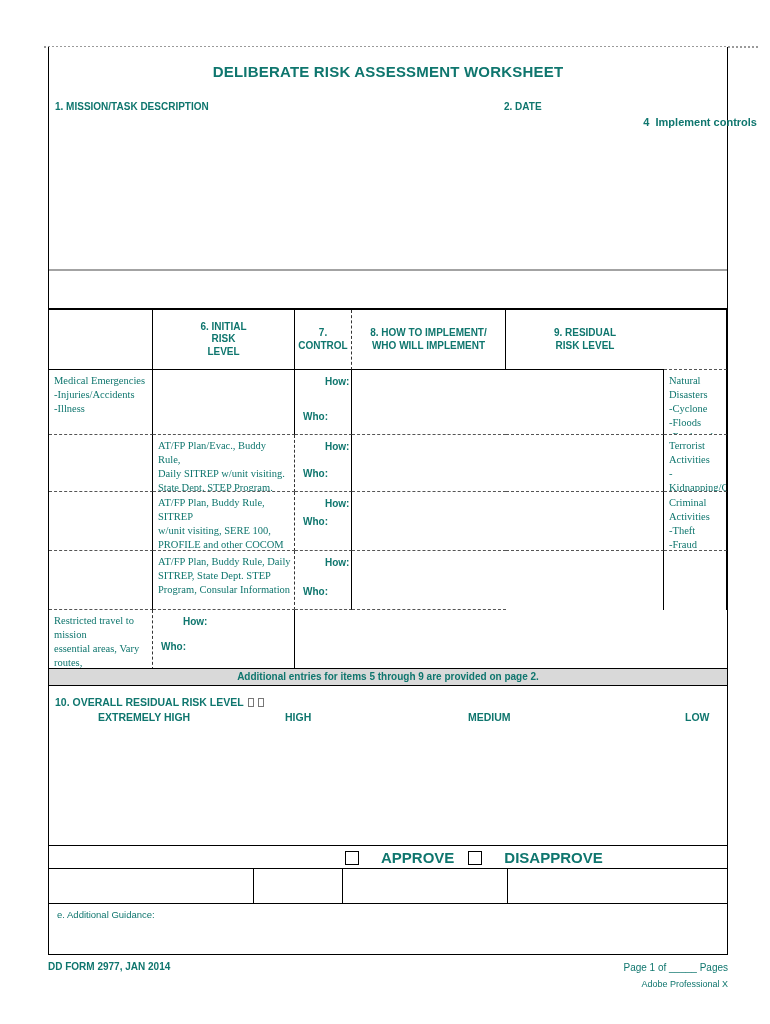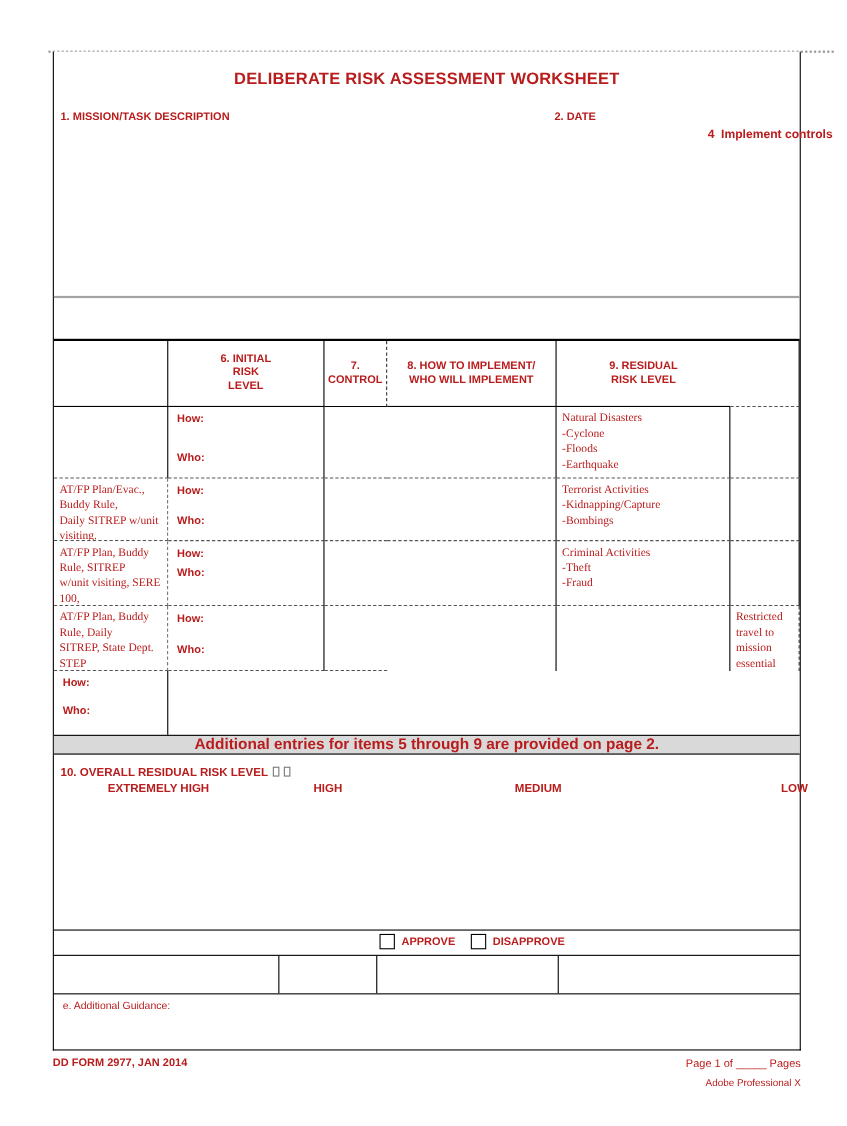--- a/index.html
+++ b/index.html
@@ -1,19 +1,19 @@
 <!DOCTYPE html>
 <html><head>
 <meta charset="utf-8">
 <style>
   * { margin:0; padding:0; box-sizing:border-box; }
   body { background:#ffffff; }
   .page {
     position:relative; width:770px; height:1024px; background:#ffffff;
-    font-family:"Liberation Sans", sans-serif; color:#b91c1c; overflow:hidden;
+    font-family:"Liberation Sans", sans-serif; color:#0f766e; overflow:hidden;
   }
   .form {
     position:absolute; left:48px; top:47px; width:680px; height:908px;
     border-left:1px solid #000; border-right:1px solid #000; border-bottom:1px solid #000;
     background:#fff;
   }
   .top-dotted { position:absolute; left:44px; top:46px; width:714px; border-top:2px dotted #9a9a9a; }
   .title {
     position:absolute; top:16px; left:0; width:100%; text-align:center;
     font-size:15px; font-weight:bold; letter-spacing:.2px;
@@ -38,38 +38,38 @@
   .cell.last { border-right:none; }
   .cell.dash-r { border-right:1px dashed #333; }
   .hdr-cell { border-bottom:1.5px solid #000; display:flex; align-items:center; justify-content:center; text-align:center; }
   .hdr { font-size:10px; font-weight:bold; white-space:pre-line; line-height:1.25; }
   .data-cell { border-bottom:1px dashed #555; }
   .data-cell.bottom { border-bottom:none; }
   .serif-cell {
     font-family:"Liberation Serif", serif; font-size:10.5px; line-height:1.33;
     white-space:pre-line; padding:4px 3px 0 5px;
   }
-  .howwho { font-size:10px; font-weight:bold; padding:6px 0 0 8px; }
+  .howwho { font-size:10px; font-weight:bold; padding:6px 0 0 8px;margin-left:22px; }
   .who { position:absolute; left:8px; bottom:12px; font-size:10px; font-weight:bold; }
 
   .banner {
     position:absolute; left:0; top:621px; width:100%; height:18px;
     background:#d9d9d9; border-top:1.5px solid #000; border-bottom:1.5px solid #000;
-    text-align:center; font-size:14px; font-weight:bold; line-height:15px;
+    text-align:center; font-size:10px; font-weight:bold; line-height:15px;
   }
   .overall-lbl { position:absolute; left:6px; top:649px; font-size:10.5px; font-weight:bold; }
   .glyph-box { display:inline-block; width:6px; height:9px; border:1px solid #777; margin-left:4px; vertical-align:-1px; }
   .risk-opt { position:absolute; top:664px; font-size:10.5px; font-weight:bold; }
-  .opt-eh { left:49px; } .opt-h { left:236px; } .opt-m { left:419px; } .opt-l { left:631px;padding-left:30px; }
+  .opt-eh { left:49px; } .opt-h { left:236px; } .opt-m { left:419px; } .opt-l { left:606px;padding-left:30px; }
   .overall-field { left:2px; top:682px; width:674px; height:112px; }
 
   .approve-row { position:absolute; left:0; top:798px; width:100%; height:23px; border-top:1px solid #000; }
   .approve-group { position:absolute; left:296px; top:3px; display:flex; align-items:center; }
   .chk { width:14px; height:14px; border:1.5px solid #000; background:#fff; }
-  .chk-lbl { font-size:10px; font-weight:bold; margin-left:6px; }
+  .chk-lbl { font-size:15px; font-weight:bold; margin-left:22px; }
   .gap { width:14px; }
 
   .sig-row { position:absolute; left:0; top:821px; width:100%; height:35px; border-top:1px solid #000; display:flex; }
   .sig-cell { height:100%; border-right:1px solid #000; }
   .sig-0 { width:205px; } .sig-1 { width:89px; } .sig-2 { width:165px; } .sig-3 { flex:1; border-right:none; }
 
   .guidance-row { position:absolute; left:0; top:856px; width:100%; height:46px; border-top:1.5px solid #000; }
   .guidance-lbl { position:absolute; left:8px; top:5px; font-size:9.5px; }
 
   .footer-form-num { position:absolute; left:48px; top:961px; font-size:10px; font-weight:bold; }
@@ -108,20 +108,23 @@
       <div class="cell hdr-cell">
           <span class="hdr">8.  HOW TO IMPLEMENT/
 WHO WILL IMPLEMENT</span>
         </div>
       <div class="cell hdr-cell last">
           <span class="hdr">9. RESIDUAL
 RISK LEVEL</span>
         </div>
 
       <div class="cell data-cell"></div>
+      <div class="cell data-cell serif-cell">Medical Emergencies
+-Injuries/Accidents
+-Illness</div>
       <div class="cell data-cell"></div>
       <div class="cell data-cell">
         <div class="howwho">How:</div>
         <div class="who">Who:</div>
       </div>
       <div class="cell data-cell last"></div>
 
       <div class="cell data-cell"></div>
       <div class="cell data-cell serif-cell">Natural Disasters
 -Cyclone

